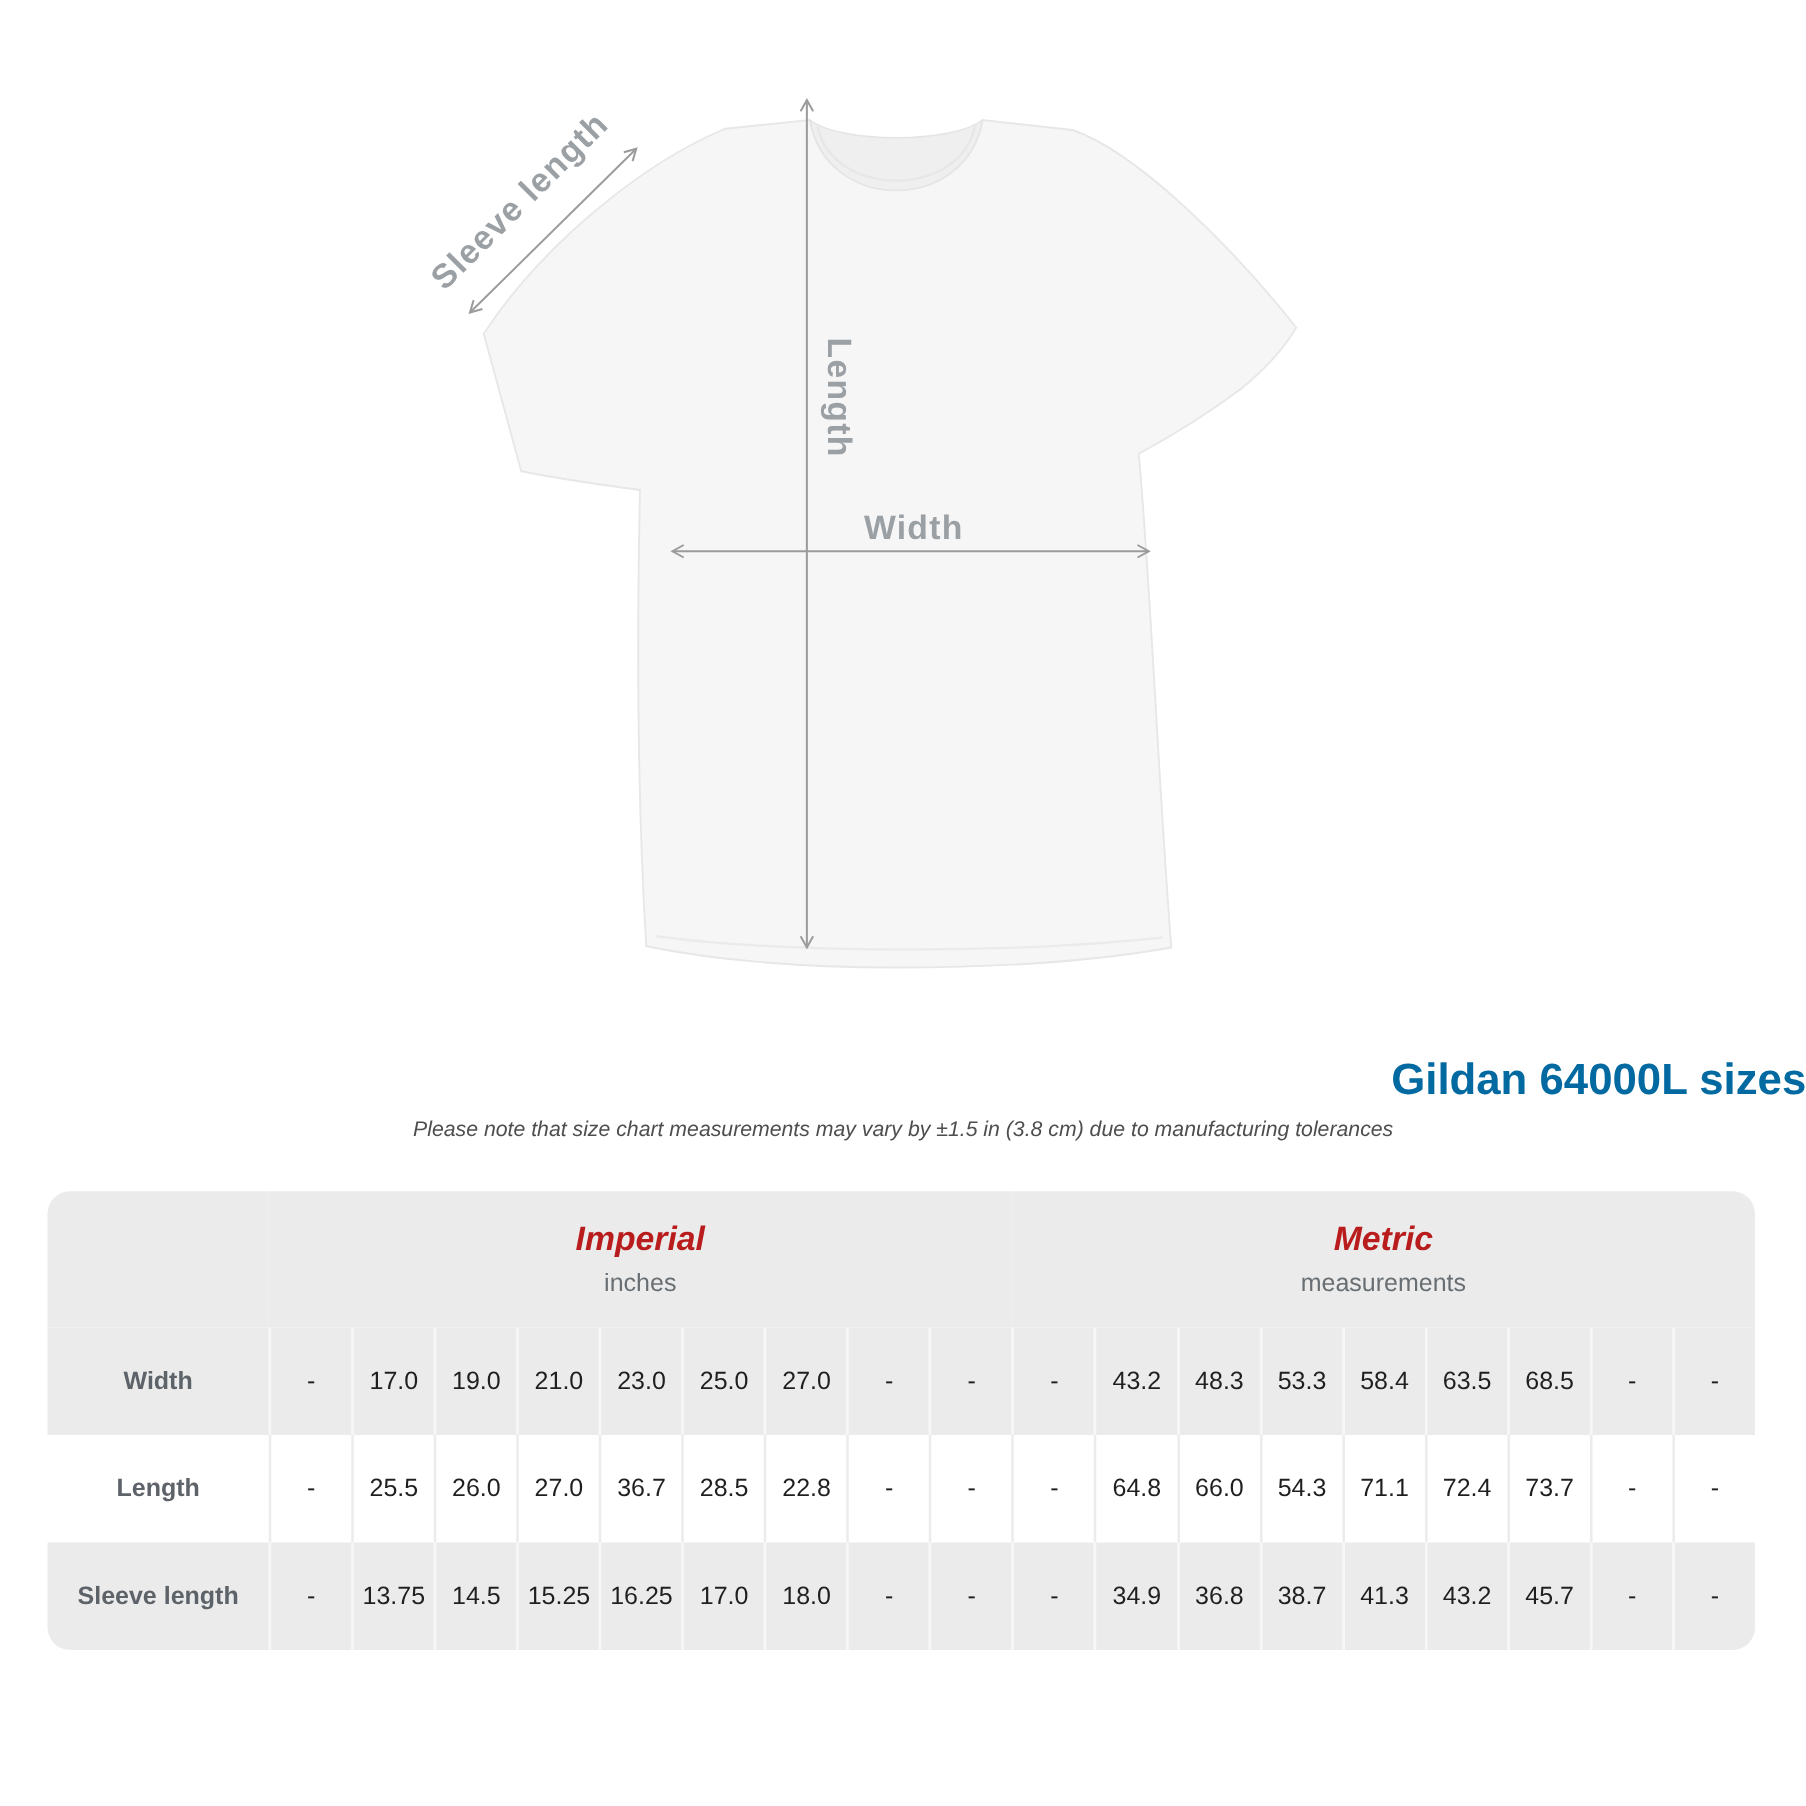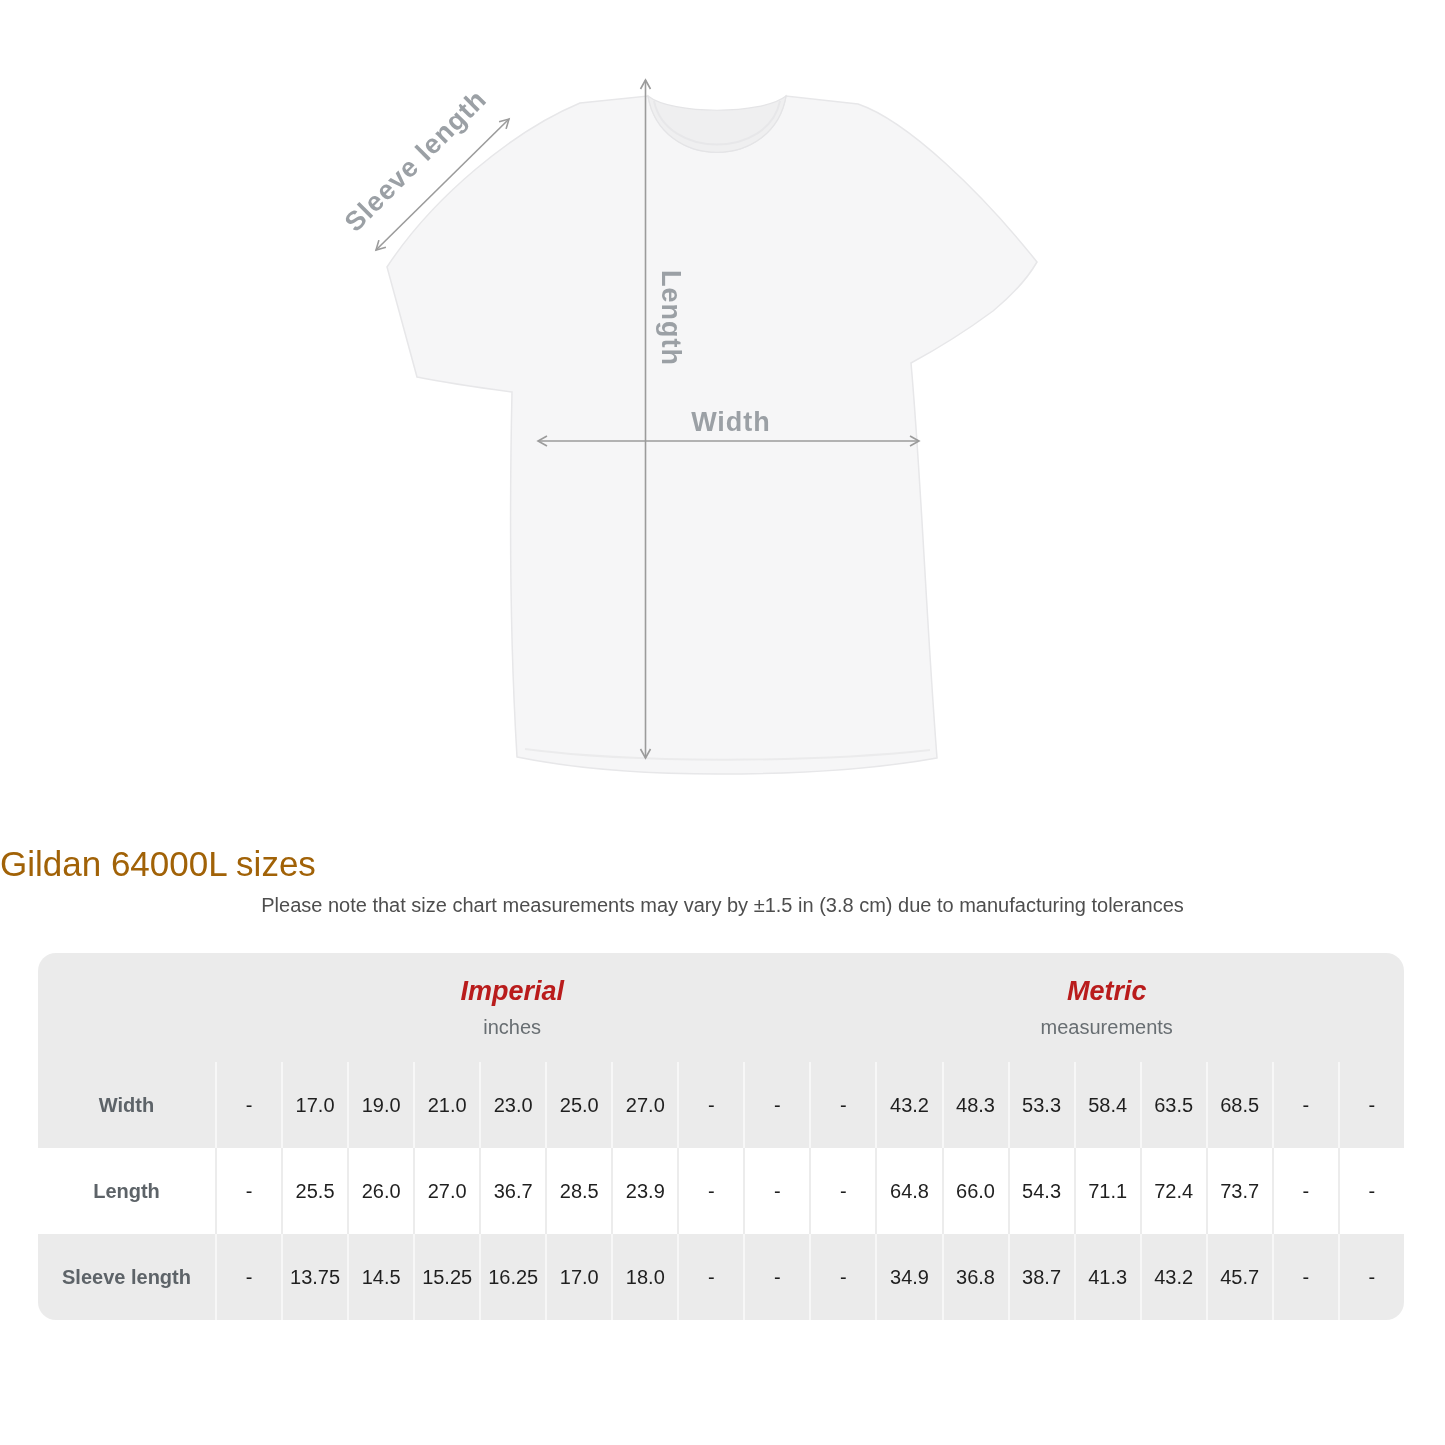--- a/index.html
+++ b/index.html
@@ -5,24 +5,24 @@
   html,body{margin:0;padding:0;background:#fff;}
   .canvas{position:relative;width:1445px;height:1445px;background:#ffffff;overflow:hidden;
           font-family:"Liberation Sans",sans-serif;}
 
   
   .shirt-svg{position:absolute;left:330px;top:55px;width:720px;height:730px;}
   .dim-label{font-family:"Liberation Sans",sans-serif;font-size:27px;font-weight:bold;
              fill:#9ba0a5;letter-spacing:1px;}
 
   
-  .page-title{position:absolute;left:0;top:844px;width:100%;text-align:left;
-              font-size:35px;font-weight:normal;color:#a16207;}
+  .page-title{position:absolute;left:0;top:844px;width:100%;text-align:right;
+              font-size:35px;font-weight:bold;color:#0369a1;}
   .page-note{position:absolute;left:0;top:894px;width:100%;text-align:center;
-             font-size:20px;color:#4e4e4e;}
+             font-size:17px;font-style:italic;color:#4e4e4e;}
 
   
   table.size-table{position:absolute;left:38px;top:953px;width:1366px;
                    border-collapse:separate;border-spacing:0;table-layout:fixed;}
   col.c-label{width:177px;}
   .band-row td{height:107px;background:#ebebeb;text-align:center;vertical-align:middle;}
   .corner-tl{border-top-left-radius:18px;}
   .corner-tr{border-top-right-radius:18px;}
   .unit-name{font-size:27px;font-weight:bold;font-style:italic;color:#b91c1c;}
   .unit-sub{font-size:20px;color:#686e72;margin-top:9px;}
@@ -128,21 +128,21 @@
     </tr>
 
     <tr class="row white">
       <td class="lbl">Length</td>
       <td>-</td>
       <td>25.5</td>
       <td>26.0</td>
       <td>27.0</td>
       <td>36.7</td>
       <td>28.5</td>
-      <td>23.9</td>
+      <td>22.8</td>
       <td>-</td>
       <td>-</td>
       <td>-</td>
       <td>64.8</td>
       <td>66.0</td>
       <td>54.3</td>
       <td>71.1</td>
       <td>72.4</td>
       <td>73.7</td>
       <td>-</td>

